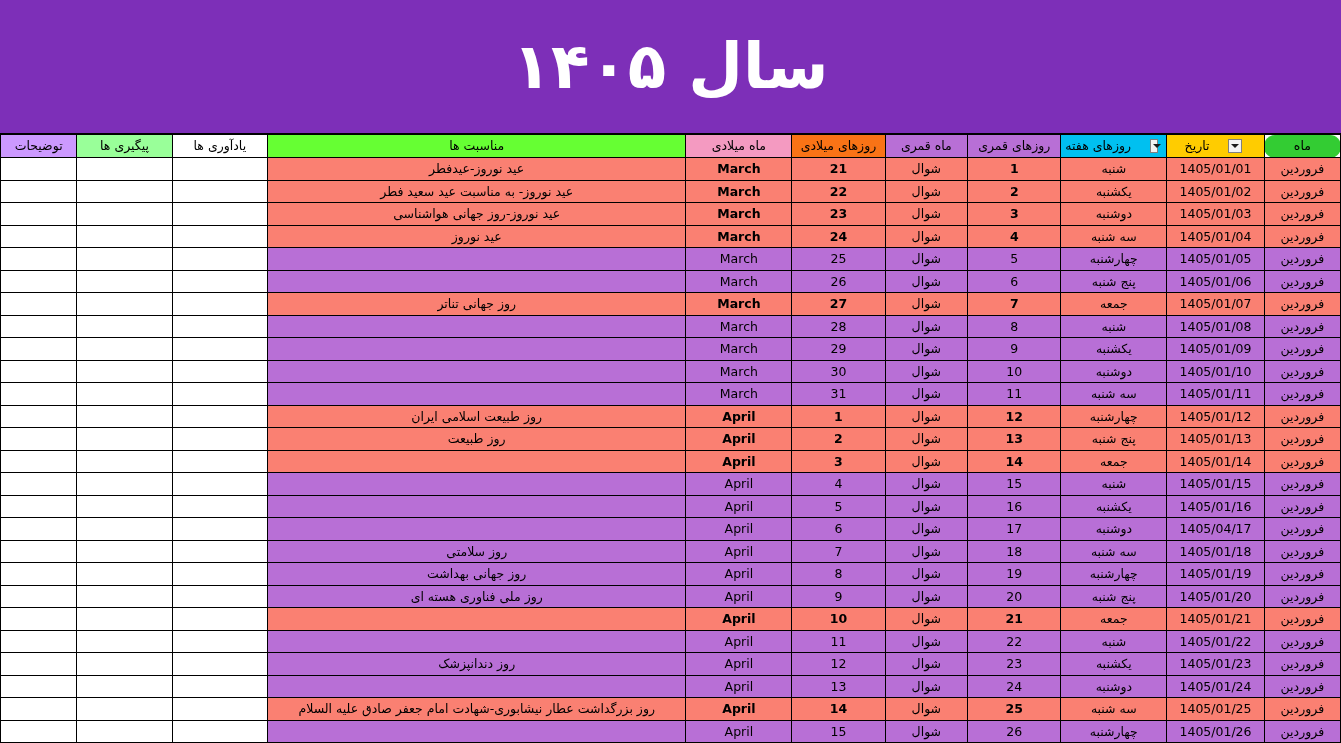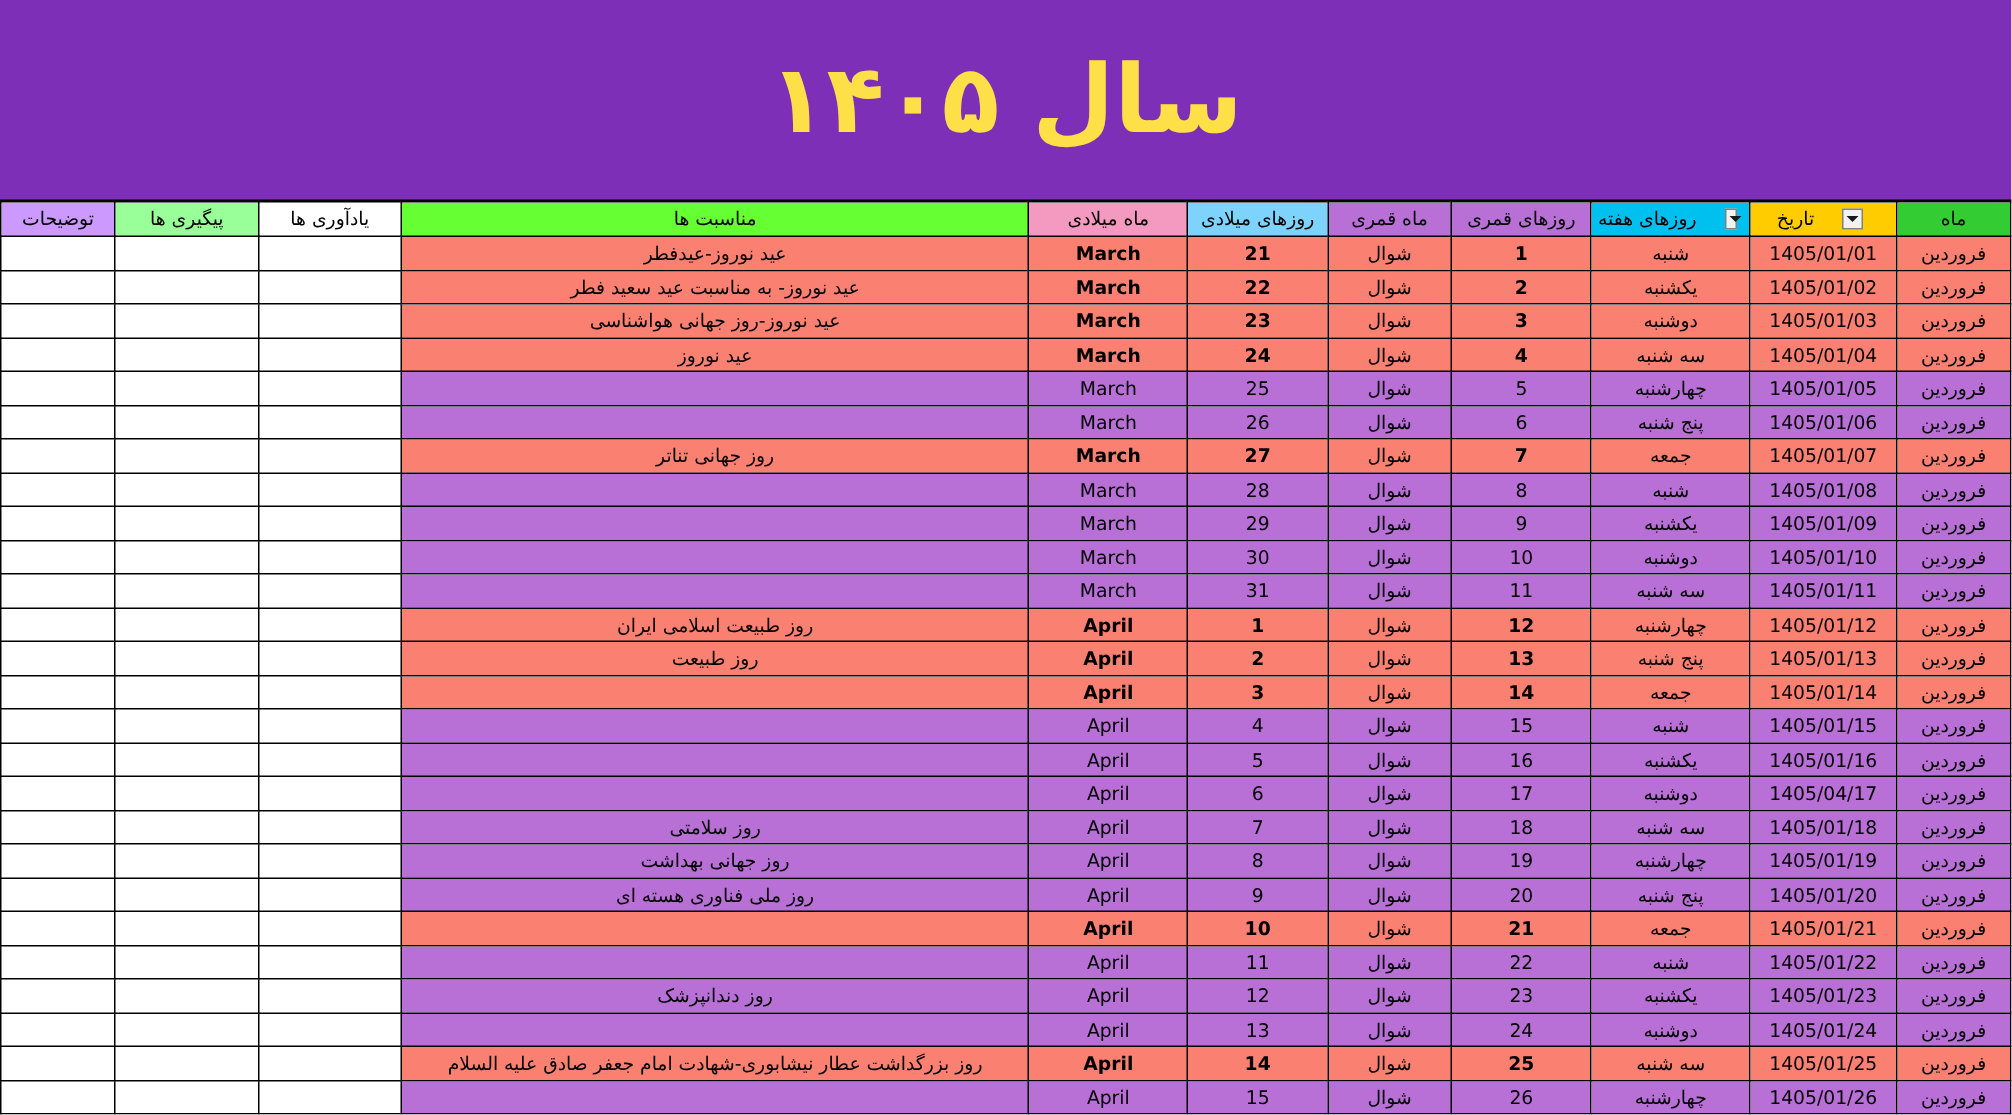--- a/index.html
+++ b/index.html
@@ -15,21 +15,21 @@
   
   .title-banner{
     height:133px;
     background:#7d2fb8;
     display:flex;
     align-items:center;
     justify-content:center;
     border-bottom:1px solid #000;
   }
   .title-banner .title-text{
-    color:#fde047;
+    color:#ffffff;
     font-size:63px;
     font-weight:bold;
     letter-spacing:1px;
     line-height:1;
   }
 
   
   table.cal{
     border-collapse:collapse;
     table-layout:fixed;
@@ -47,26 +47,26 @@
     font-weight:normal;
   }
 
   
   tr.head td{
     font-weight:normal;
     font-size:12.5px;
     height:22px;
     line-height:22px;
   }
-  .h-month{background:#33cc33;}
+  .h-month{background:#33cc33;border-radius:11px;}
   .h-date{background:#ffcc00;}
   .h-weekday{background:#00c0f0;}
   .h-lunarday{background:#b86fd6;}
   .h-lunarmonth{background:#b86fd6;}
-  .h-grday{background:#7dd3fc;}
+  .h-grday{background:#f97316;}
   .h-grmonth{background:#f49ac1;}
   .h-occasion{background:#66ff33;}
   .h-reminder{background:#ffffff;}
   .h-follow{background:#99ff99;}
   .h-desc{background:#cc99ff;}
 
   
   .c-month{width:72px;}
   .c-date{width:92px;}
   .c-weekday{width:100px;}

